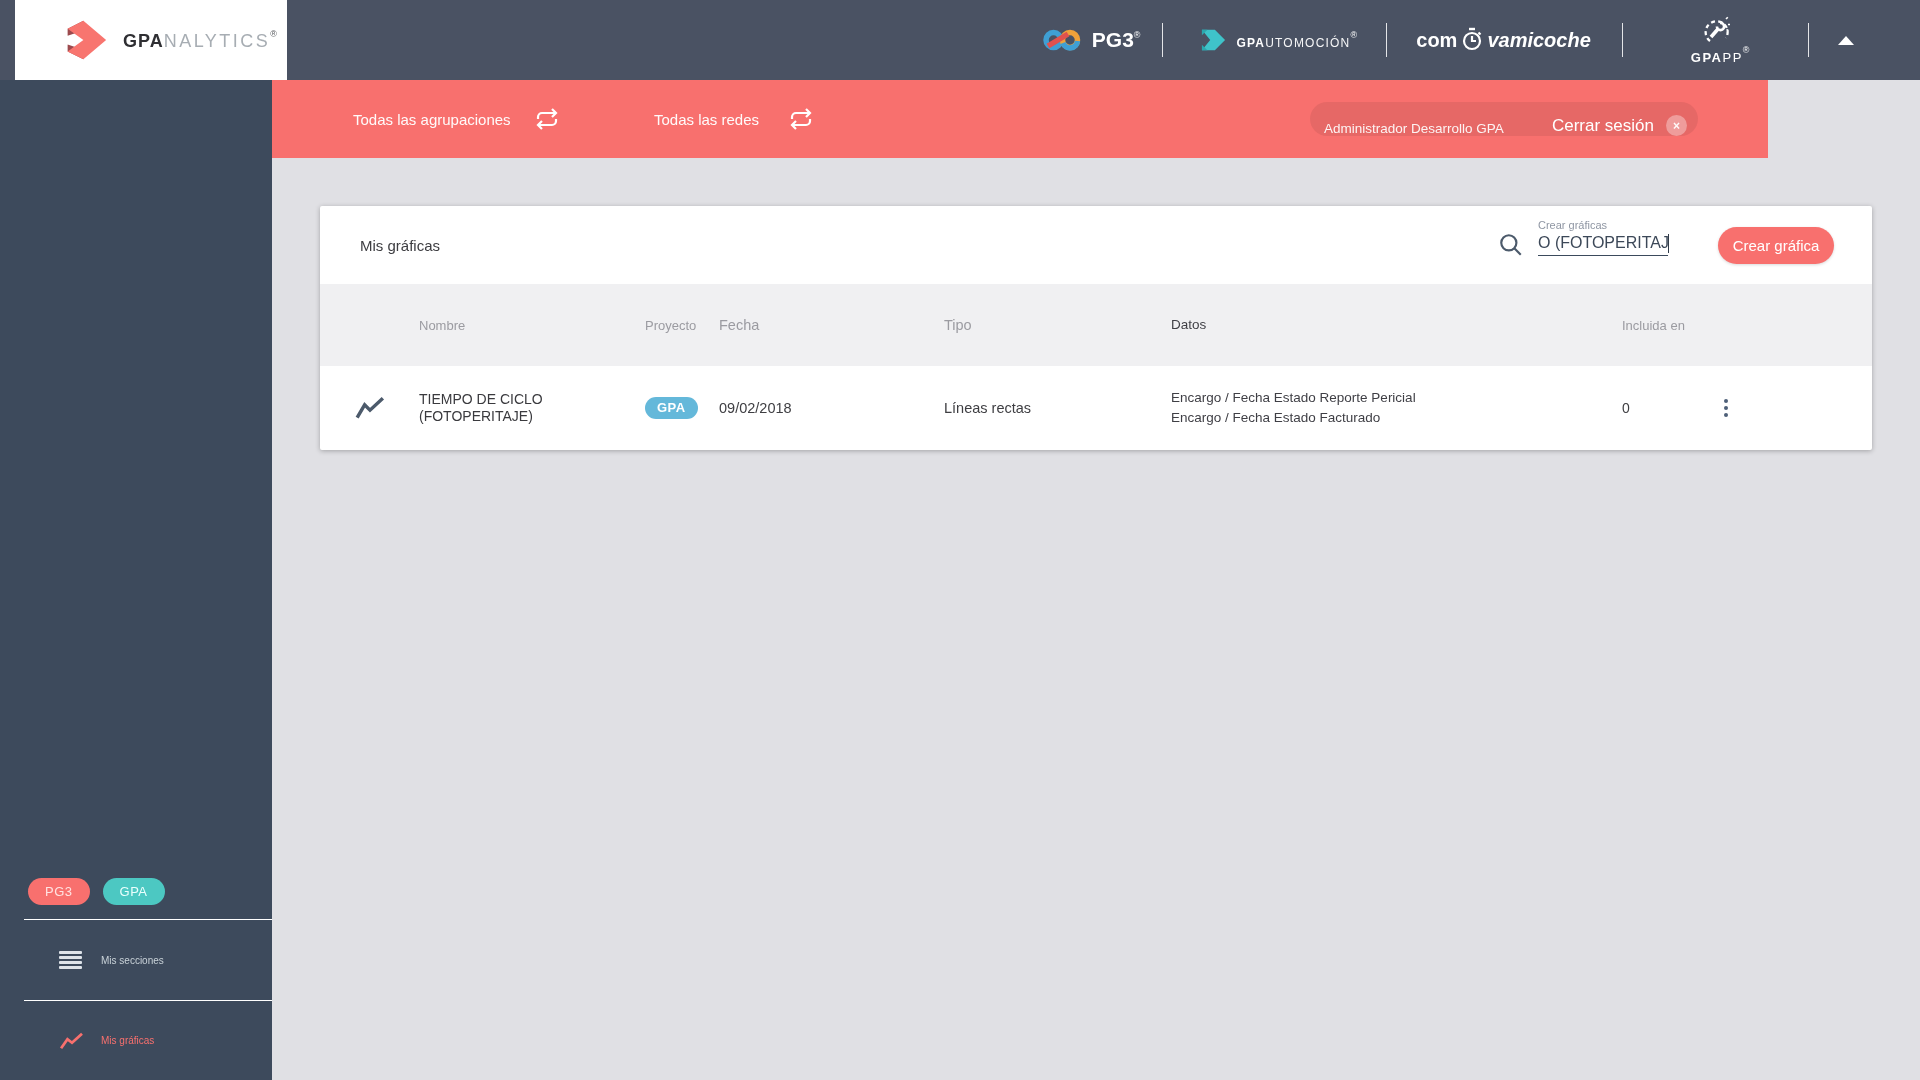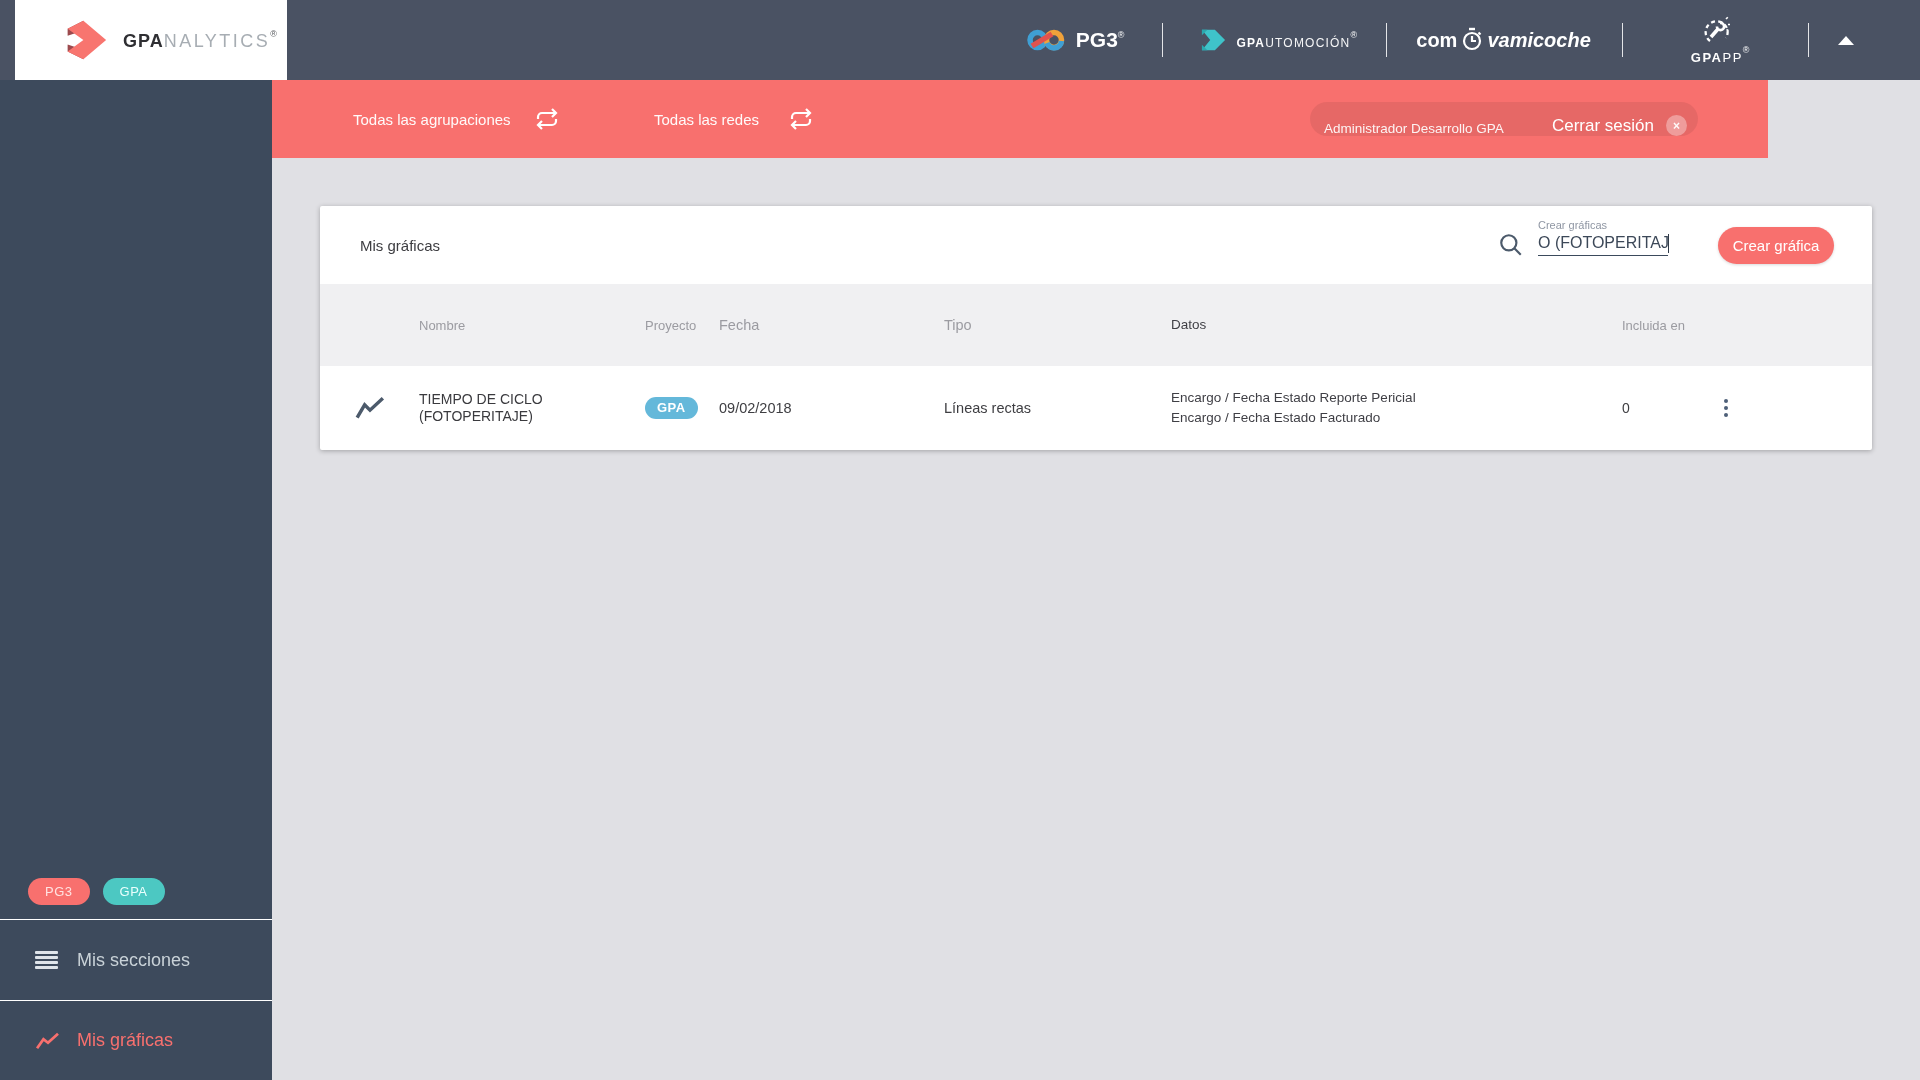--- a/index.html
+++ b/index.html
@@ -22,41 +22,41 @@
   .b-pg3 { font-size:21px; font-weight:bold; margin-left:10px; }
   .b-pg3 sup, .b-auto sup, .b-gpapp sup { font-size:9px; vertical-align:9px; font-weight:normal; }
   .b-auto { font-size:12px; letter-spacing:1.2px; margin-left:9px; }
   .b-auto b { font-weight:bold; }
   .b-auto span { font-weight:normal; opacity:.95; }
   .b-com { font-size:20px; font-weight:bold; }
   .b-coche { font-size:20px; font-style:italic; font-weight:600; }
   .brand .clock { margin:0 3px; }
   .b-gpapp { font-size:13px; letter-spacing:1.5px; margin-left:11px; }
   .b-gpapp b { font-weight:bold; }
-  .m-pg3 { margin-right:38px; }
+  .m-pg3 { margin-right:22px; }
   .sep-1 { margin-right:36px; }
   .m-auto { margin-right:28px; }
   .sep-2 { margin-right:29px; }
   .m-com { margin-right:31px; }
   .sep-3 { margin-right:57px; }
   .m-gpapp { margin-right:57px;flex-direction:column; }
   .sep-4 { margin-right:29px; }
   .caret-up { width:0; height:0; border-left:8px solid transparent; border-right:8px solid transparent;
     border-bottom:9px solid #ffffff; margin-right:66px; cursor:pointer; }
 
   
   .sidebar { position:absolute; left:0; top:80px; width:272px; height:1000px; background:#3d4a5c; }
   .sidebar-bottom { position:absolute; left:0; bottom:0; width:272px; }
   .badge-row { display:flex; align-items:center; padding:0 0 14px 28px; gap:13px; }
   .badge { height:27px; border-radius:14px; display:inline-flex; align-items:center;
     padding:0 17px; font-size:13px; letter-spacing:.5px; cursor:pointer; }
   .badge-pg3 { background:#f8706e; color:#ffe2e1; }
   .badge-gpa { background:#4cc8c2; color:#eafffd; }
   .side-item { height:81px; border-top:1px solid #ffffff; display:flex; align-items:center;
-    padding-left:35px; color:#c9d2d8; font-size:18px; cursor:pointer; }
+    padding-left:35px; color:#c9d2d8; font-size:10px; cursor:pointer;margin-left:24px; }
   .side-item .s-icon { width:42px; display:flex; align-items:center; }
   .side-item.active { color:#f8706e; height:80px; }
 
   
   .filterbar { position:absolute; left:272px; top:80px; width:1496px; height:78px; background:#f8706e; }
   .f-label { position:absolute; top:0; height:78px; display:flex; align-items:center;
     color:rgba(255,255,255,0.97); font-size:15px; cursor:pointer; }
   .f-label-1 { left:81px; }
   .f-icon-1 { position:absolute; left:263px; top:28px; cursor:pointer; }
   .f-label-2 { left:382px; }

